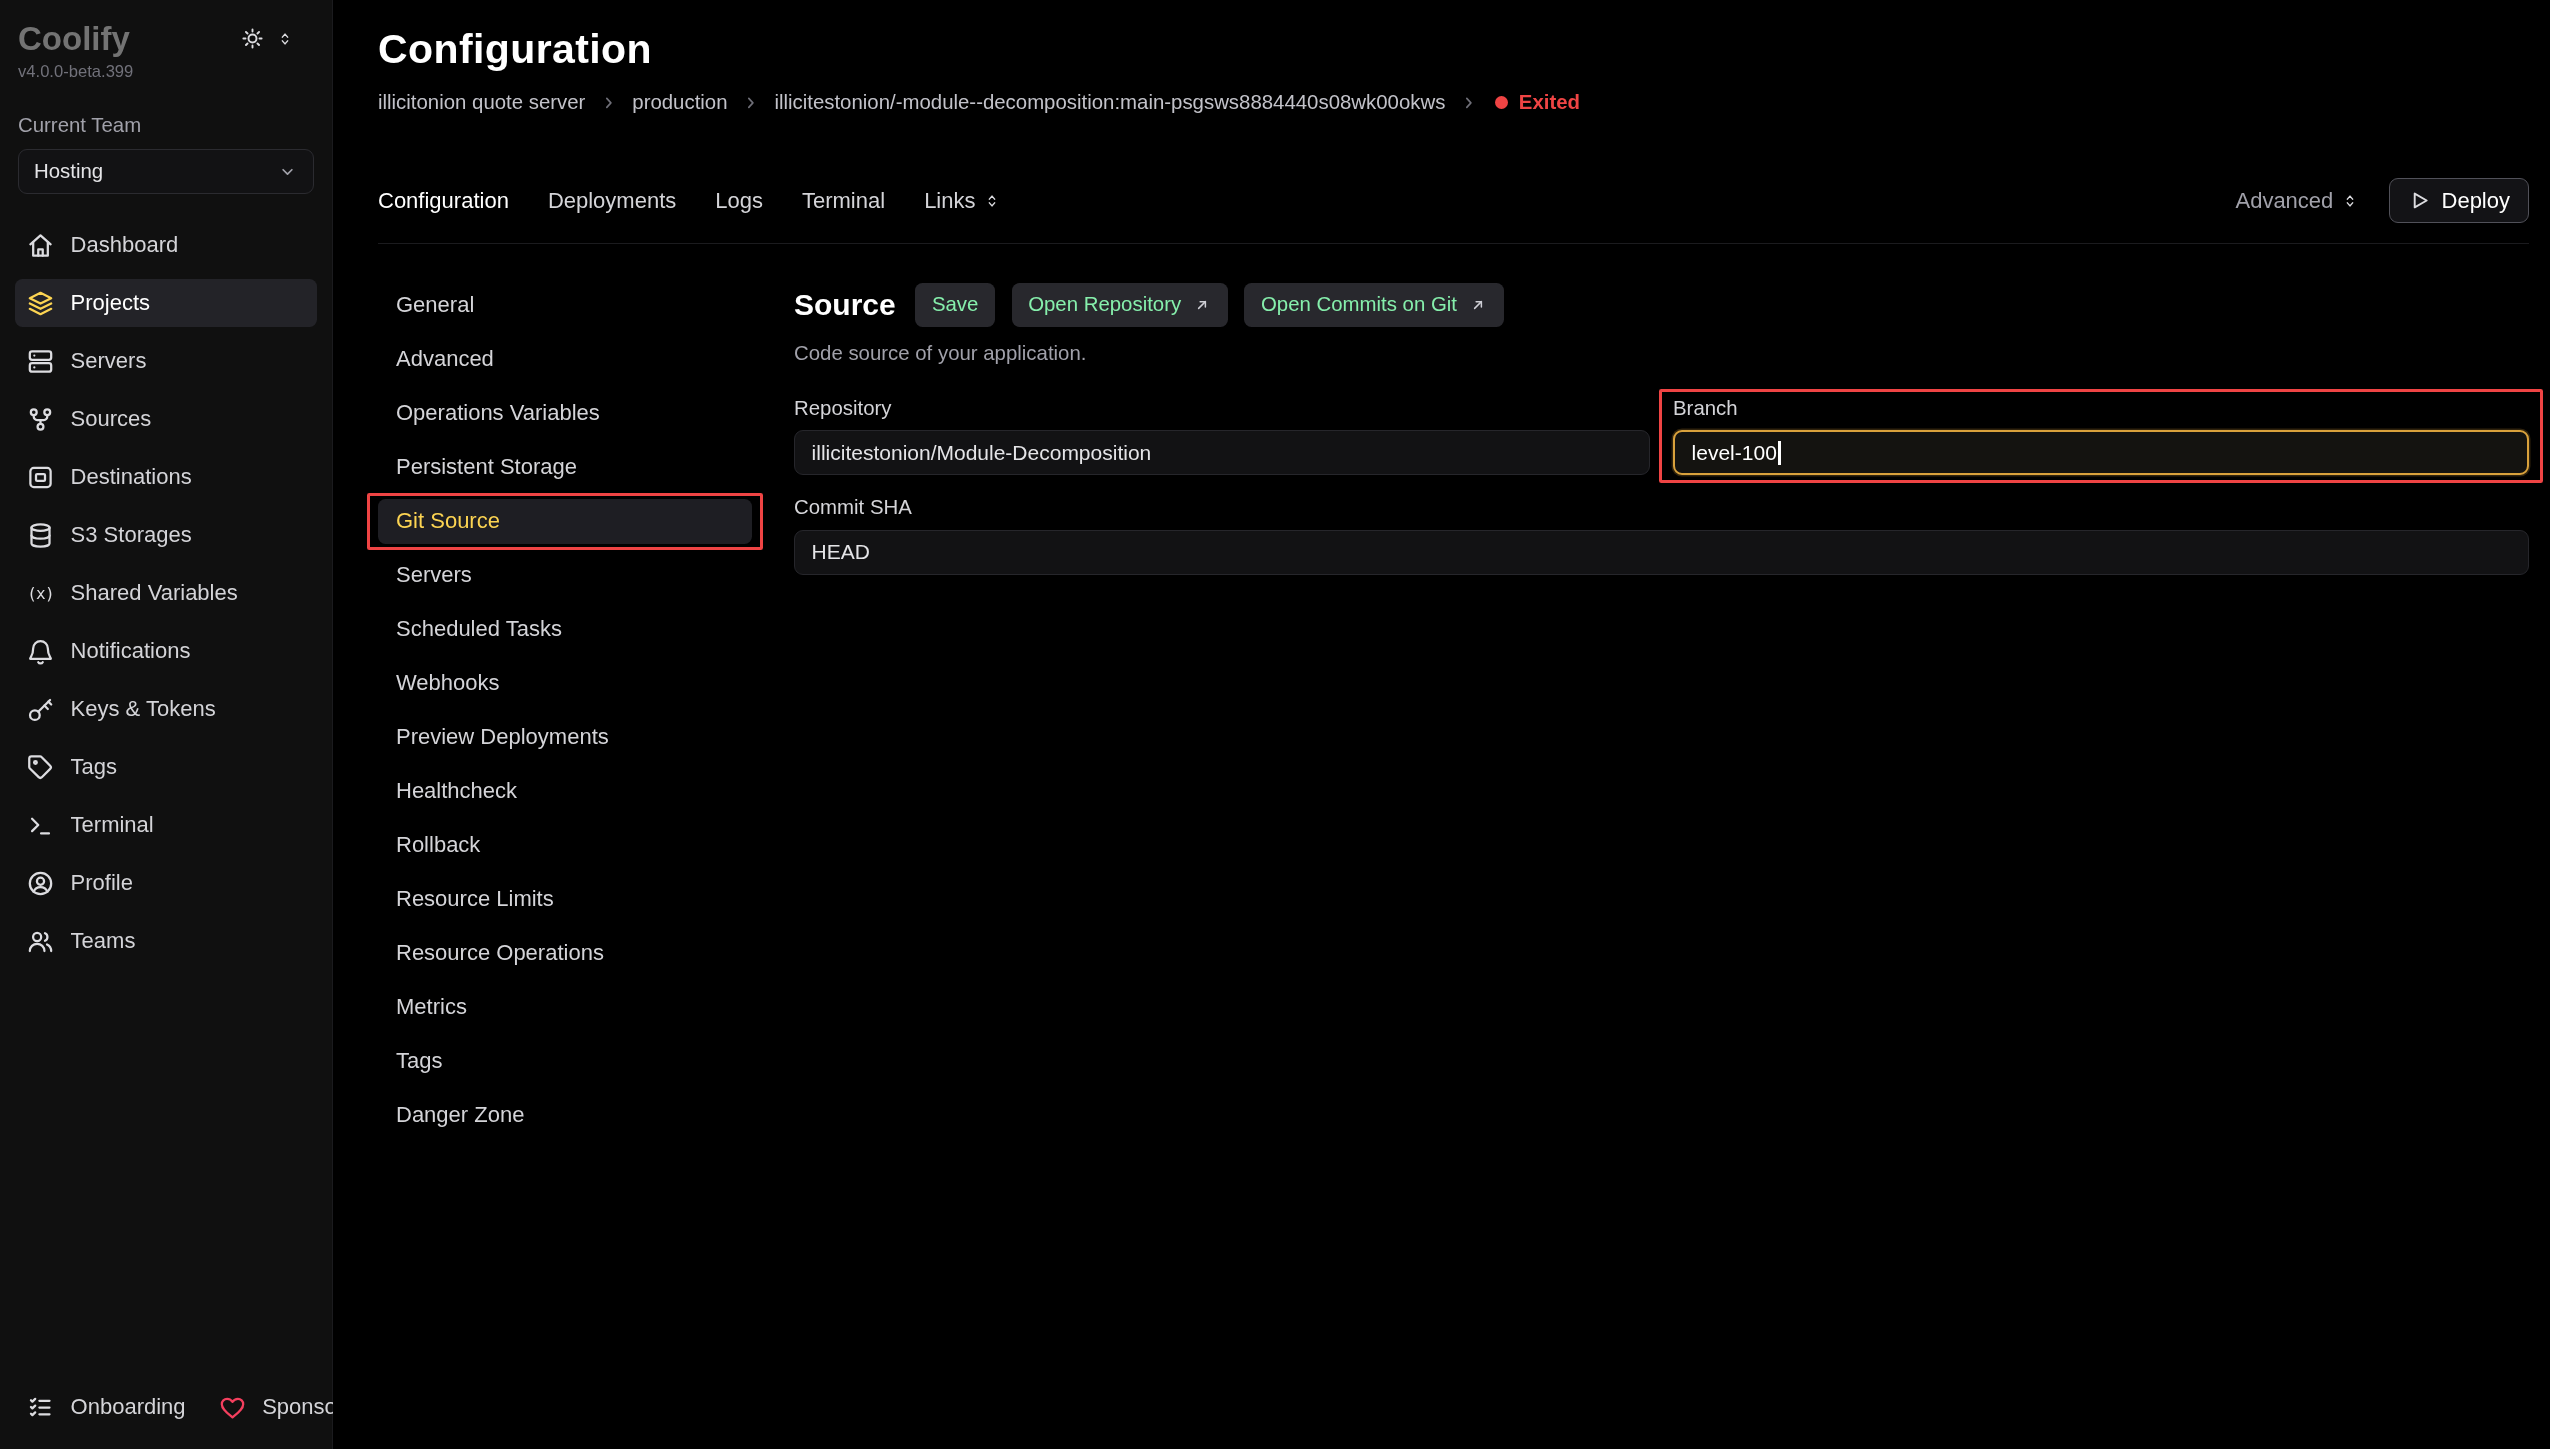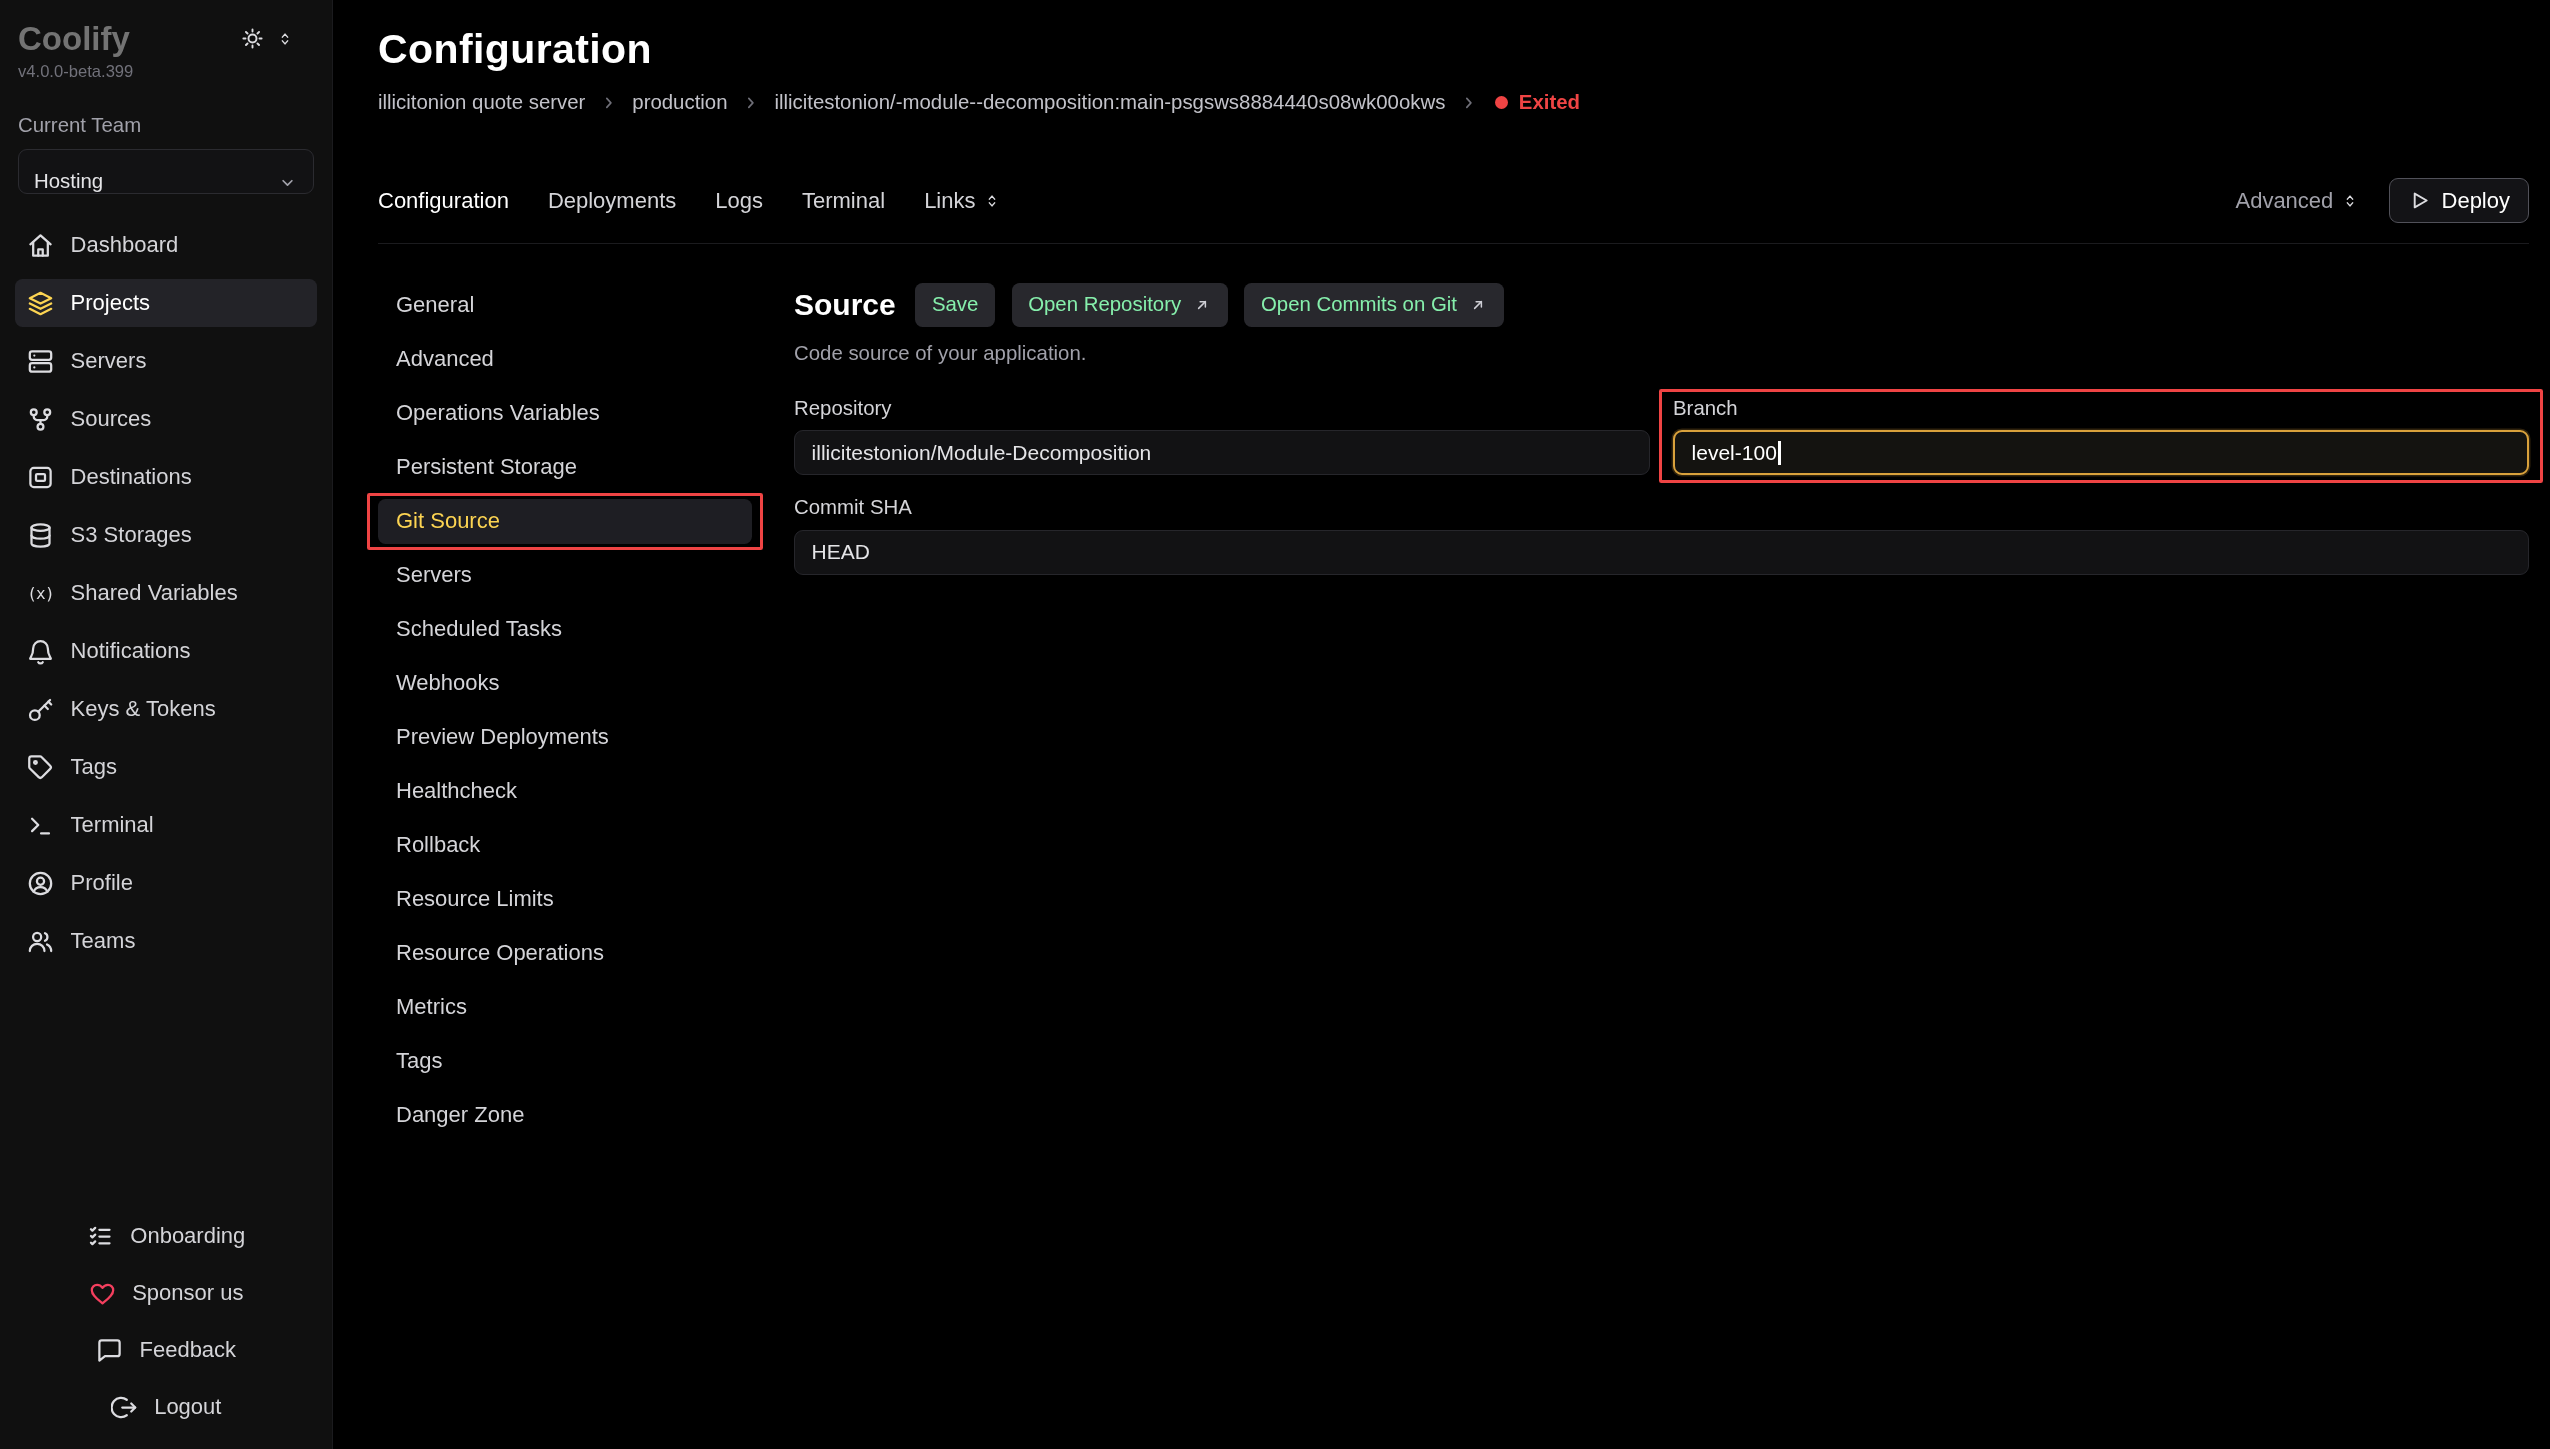--- a/index.html
+++ b/index.html
@@ -17,25 +17,25 @@
     background:#101010; border-right:1.5px solid #1b1b1e;
     display:flex; flex-direction:column; padding:19.7px 15px 18px;
   }
   .brand-row { display:flex; align-items:center; padding:0 3px; }
   .brand { font-size:33px; font-weight:700; color:#737373; }
   .brand-tools { margin-left:auto; display:flex; align-items:center; gap:12px; padding-right:19.7px; color:#d4d4d8; }
   .version { font-size:16.6px; color:#71717a; margin:4.5px 3px 0; }
   .team-label { font-size:20.4px; color:#a1a1aa; margin:32px 3px 12px; }
   .team-select {
     height:45px; background:#121214; border:1.5px solid #2b2b30; border-radius:9px;
-    display:flex; align-items:flex-end; padding:0 15px; font-size:20.4px; color:#e4e4e7; margin:0 3px; cursor:pointer;
+    display:flex; align-items:center; padding:0 15px; font-size:20.4px; color:#e4e4e7; margin:0 3px; cursor:pointer;
   }
   .team-select .chev { margin-left:auto; color:#a1a1aa; display:flex; }
   .nav { margin-top:27px; display:flex; flex-direction:column; gap:10px; }
-  .nav-footer { margin-top:auto; display:flex; flex-direction:column; gap:9px;align-items:center; }
+  .nav-footer { margin-top:auto; display:flex; flex-direction:row; gap:9px; }
   .nav-item {
     height:48px; display:flex; align-items:center; gap:16.6px; padding:0 12px;
     border-radius:7.6px; font-size:22px; color:#d4d4d8; cursor:pointer; white-space:nowrap;
   }
   .nav-item.active { background:#232328; color:#fff; }
   .nav-item.active .ico { color:#fcd452; }
   .ico { display:flex; align-items:center; justify-content:center; color:#dcdce0; }
   .nav-item .ico, .nav-item .ico svg { width:27px; height:27px; }
   .txt-ico { width:27px; height:27px; font-family:"DejaVu Sans Mono",monospace; font-size:16px; letter-spacing:-0.8px; }
   .pink { color:#f43f5e !important; }

